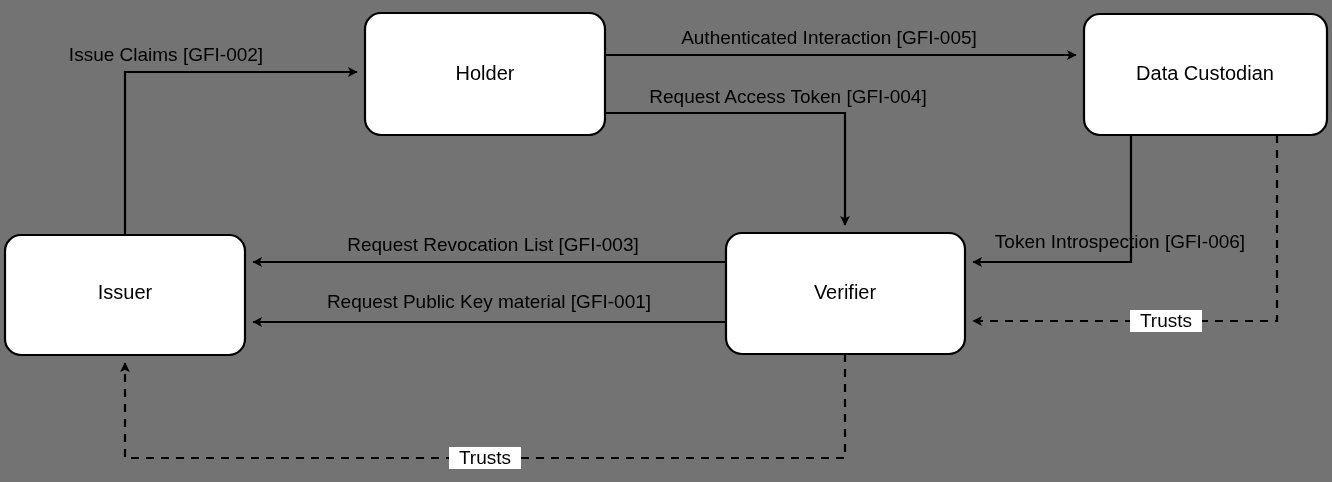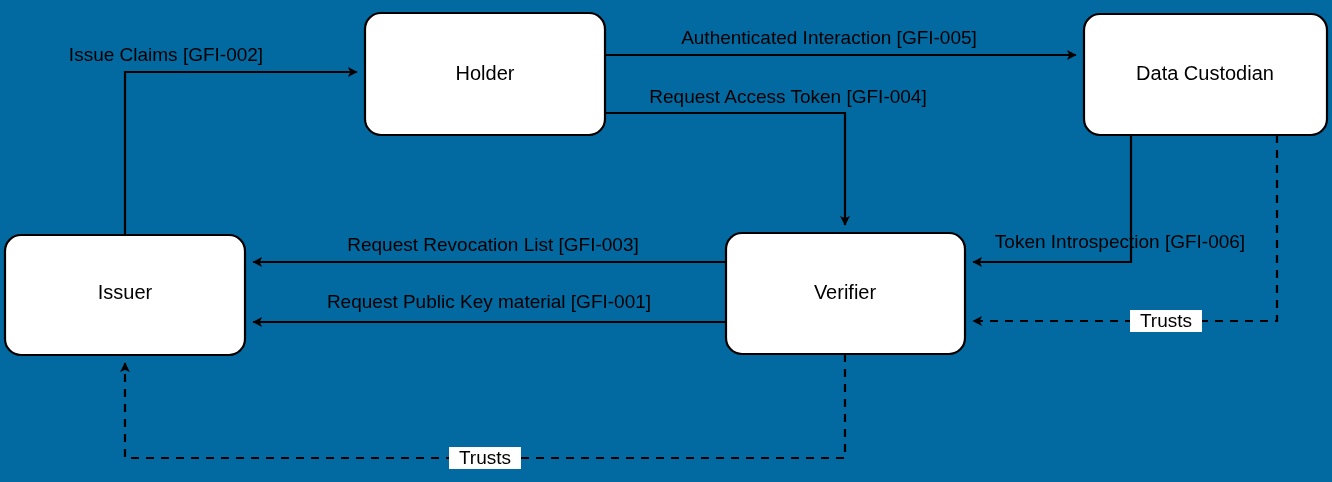--- a/index.html
+++ b/index.html
@@ -8,21 +8,21 @@
     padding: 0;
     background: #ffffff;
   }
   body {
     font-family: "Liberation Sans", "DejaVu Sans", sans-serif;
   }
   #diagram-root {
     position: relative;
     width: 1332px;
     height: 482px;
-    background: #0369a1;
+    background: #737373;
     overflow: hidden;
   }
   #diagram-svg {
     position: absolute;
     top: 0;
     left: 0;
     width: 1332px;
     height: 482px;
     display: block;
   }

